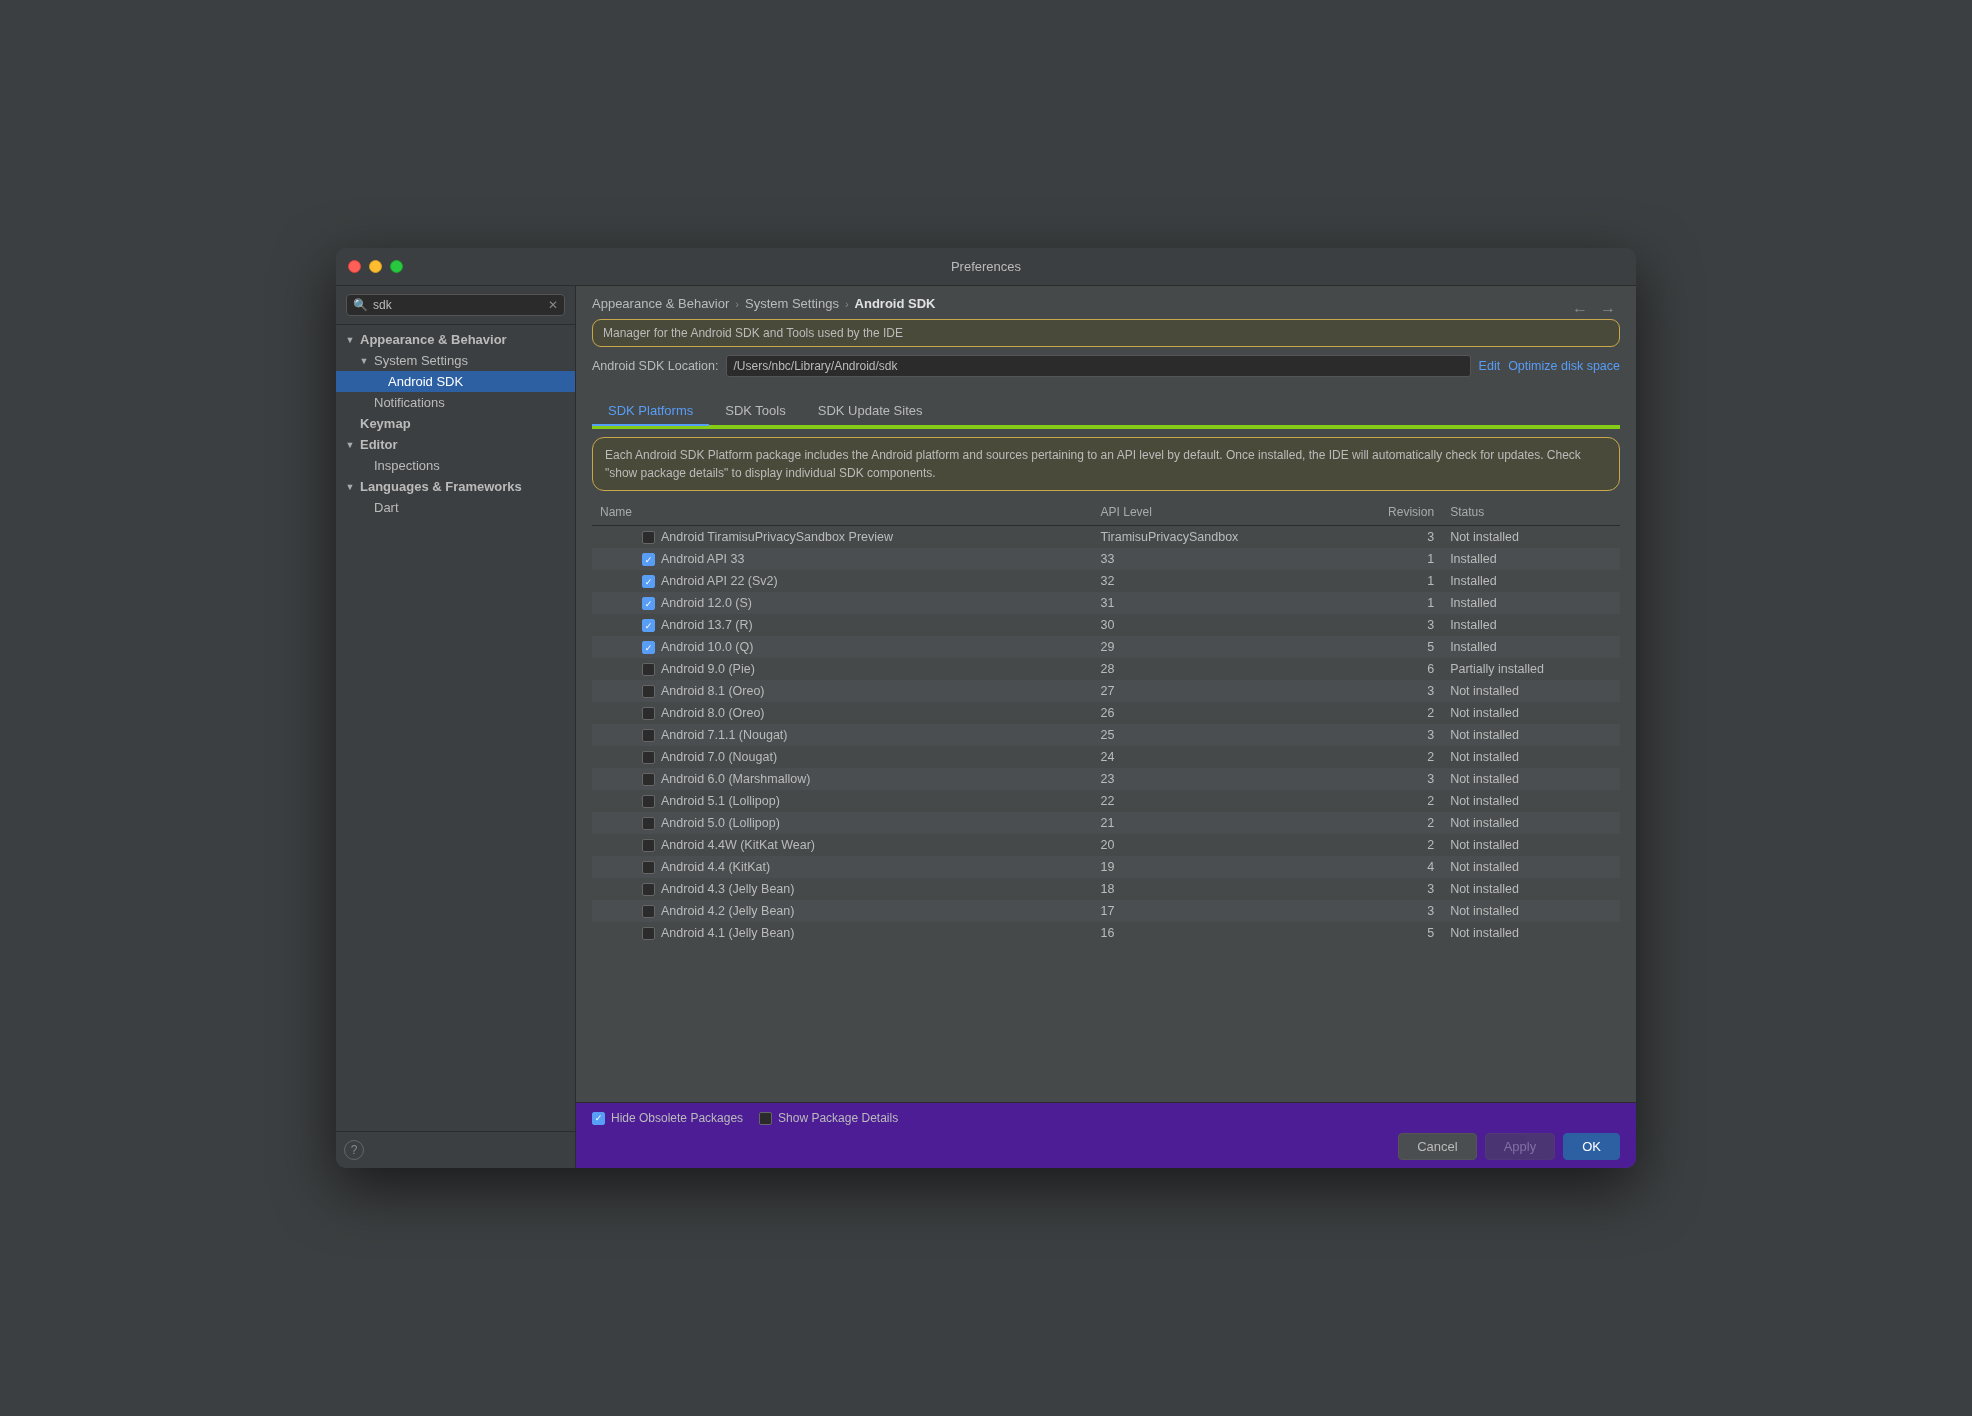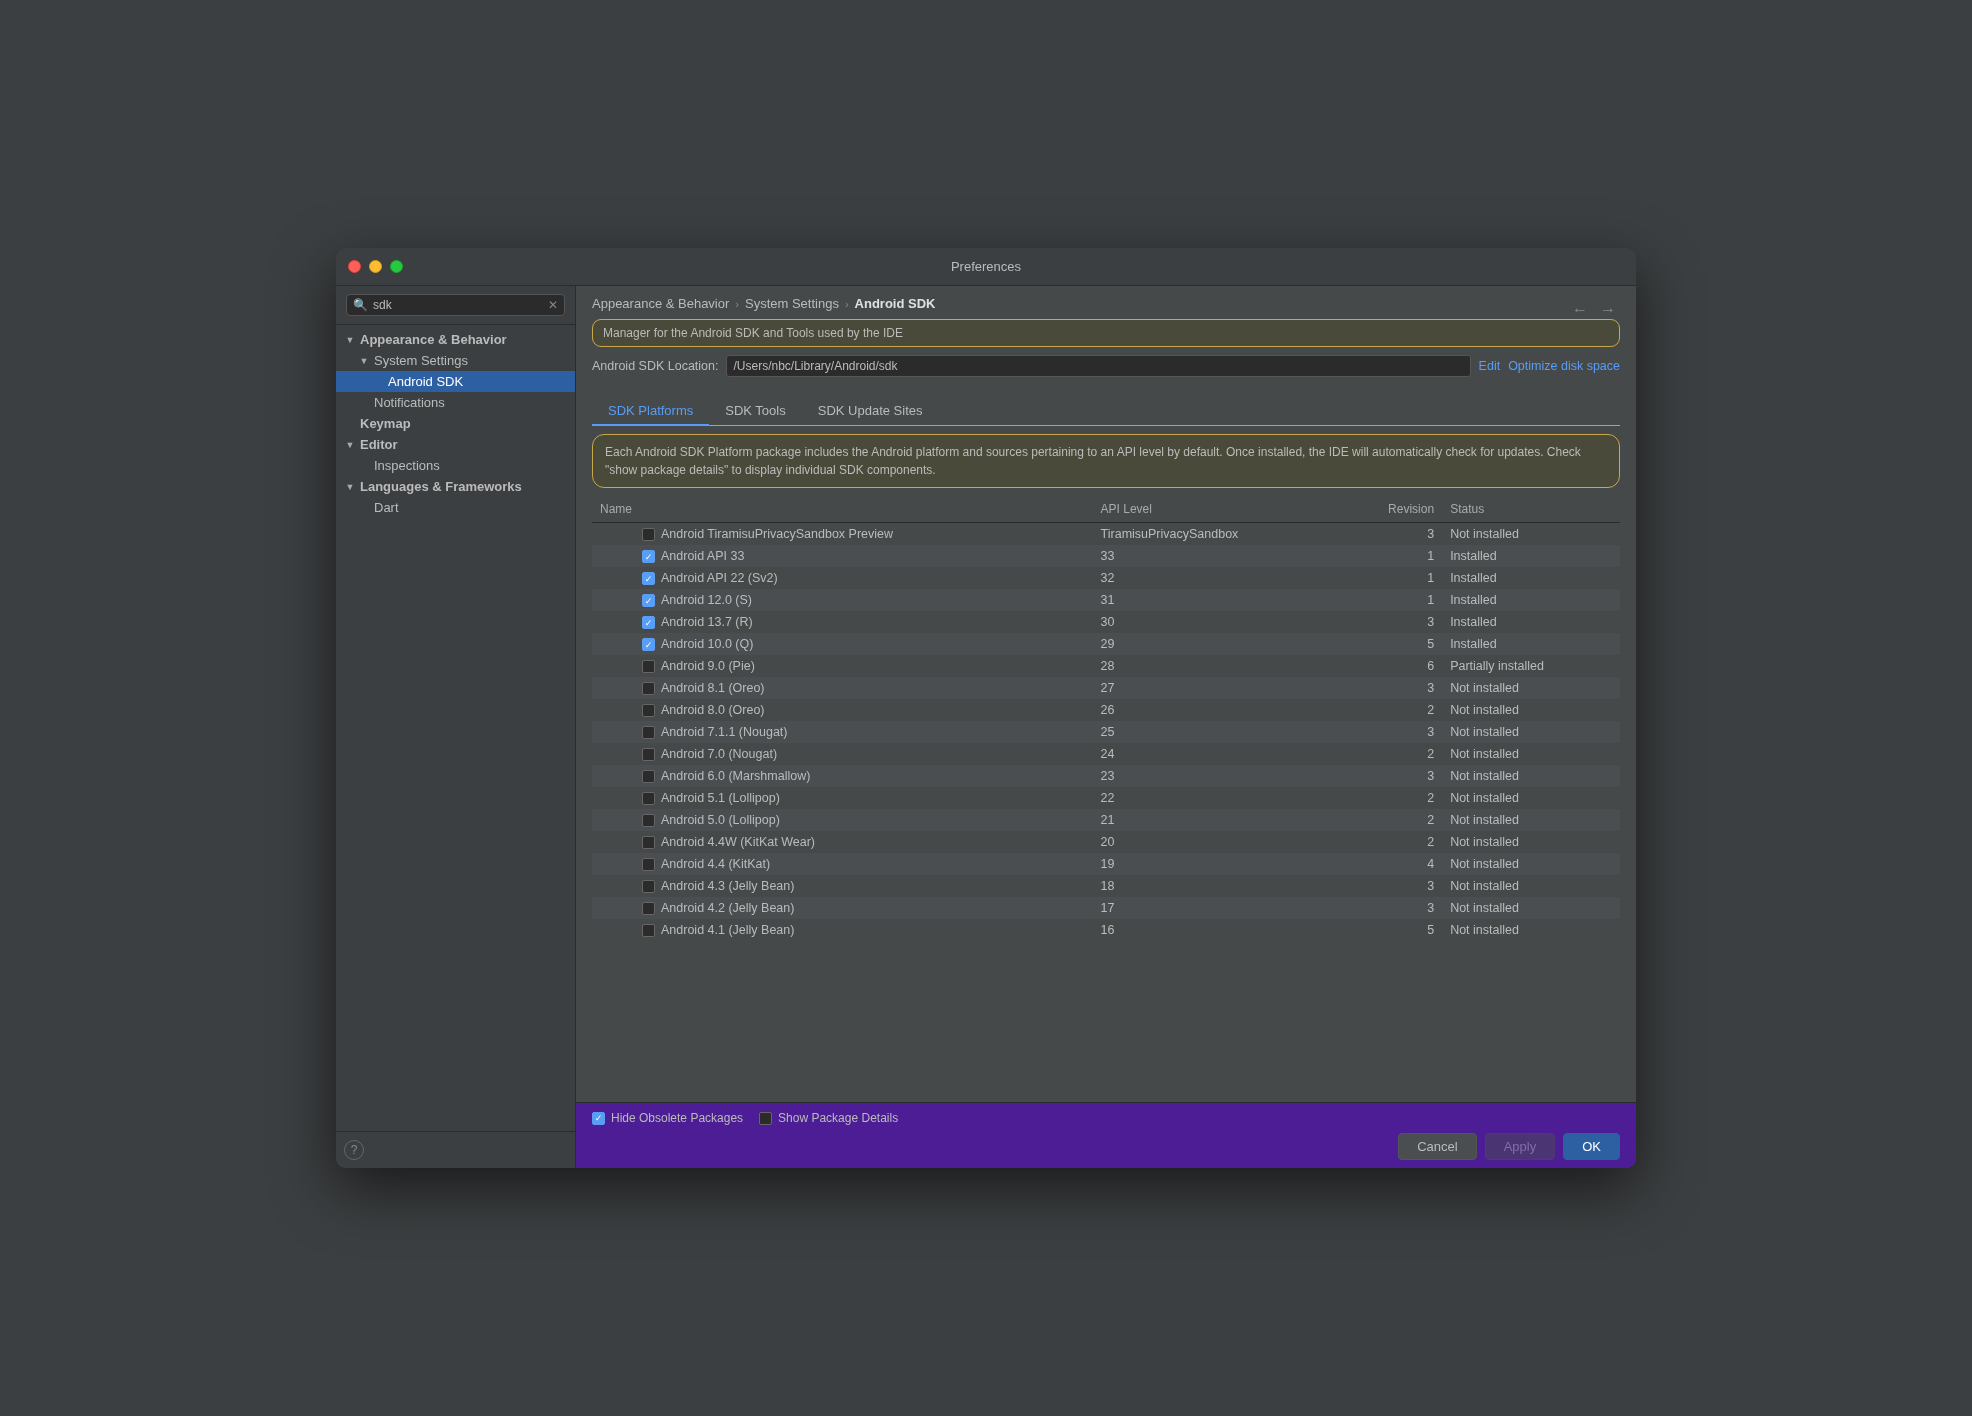--- a/index.html
+++ b/index.html
@@ -221,21 +221,21 @@
       background: none;
       border: none;
       color: #589df6;
       cursor: pointer;
       font-size: 12.5px;
       white-space: nowrap;
     }
     
     .tabs {
       display: flex;
-      border-bottom: 1px solid #84cc16;
+      border-bottom: 4px solid #84cc16;
       padding: 0;
       margin-top: 20px;
     }
     .tab {
       padding: 6px 16px;
       color: #bbbbbb;
       cursor: pointer;
       font-size: 13px;
       border-bottom: 2px solid transparent;
       margin-bottom: -1px;

